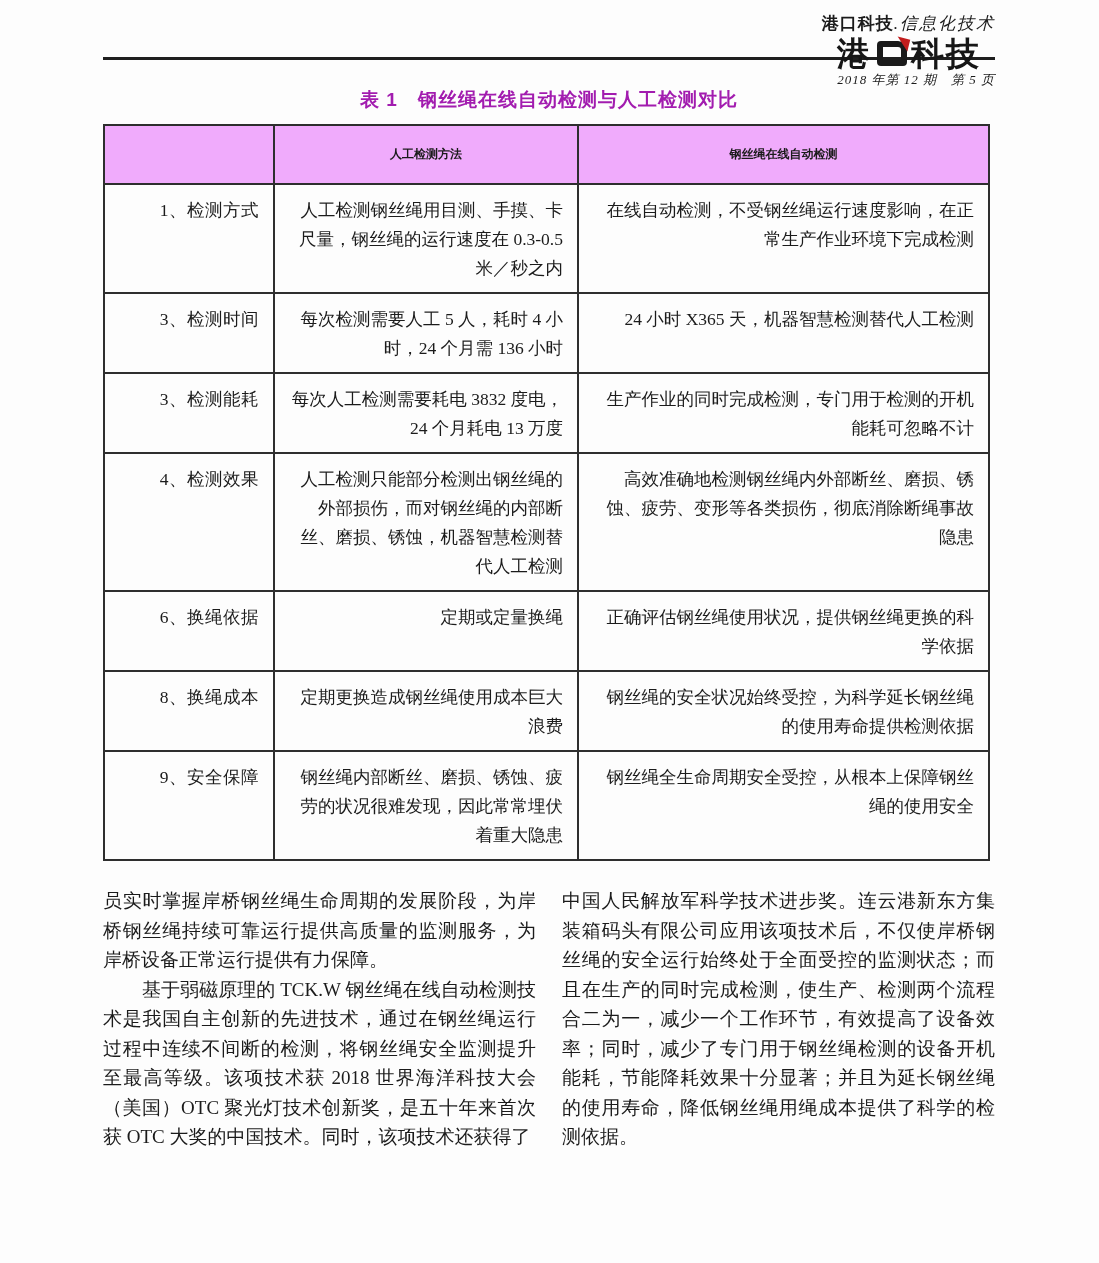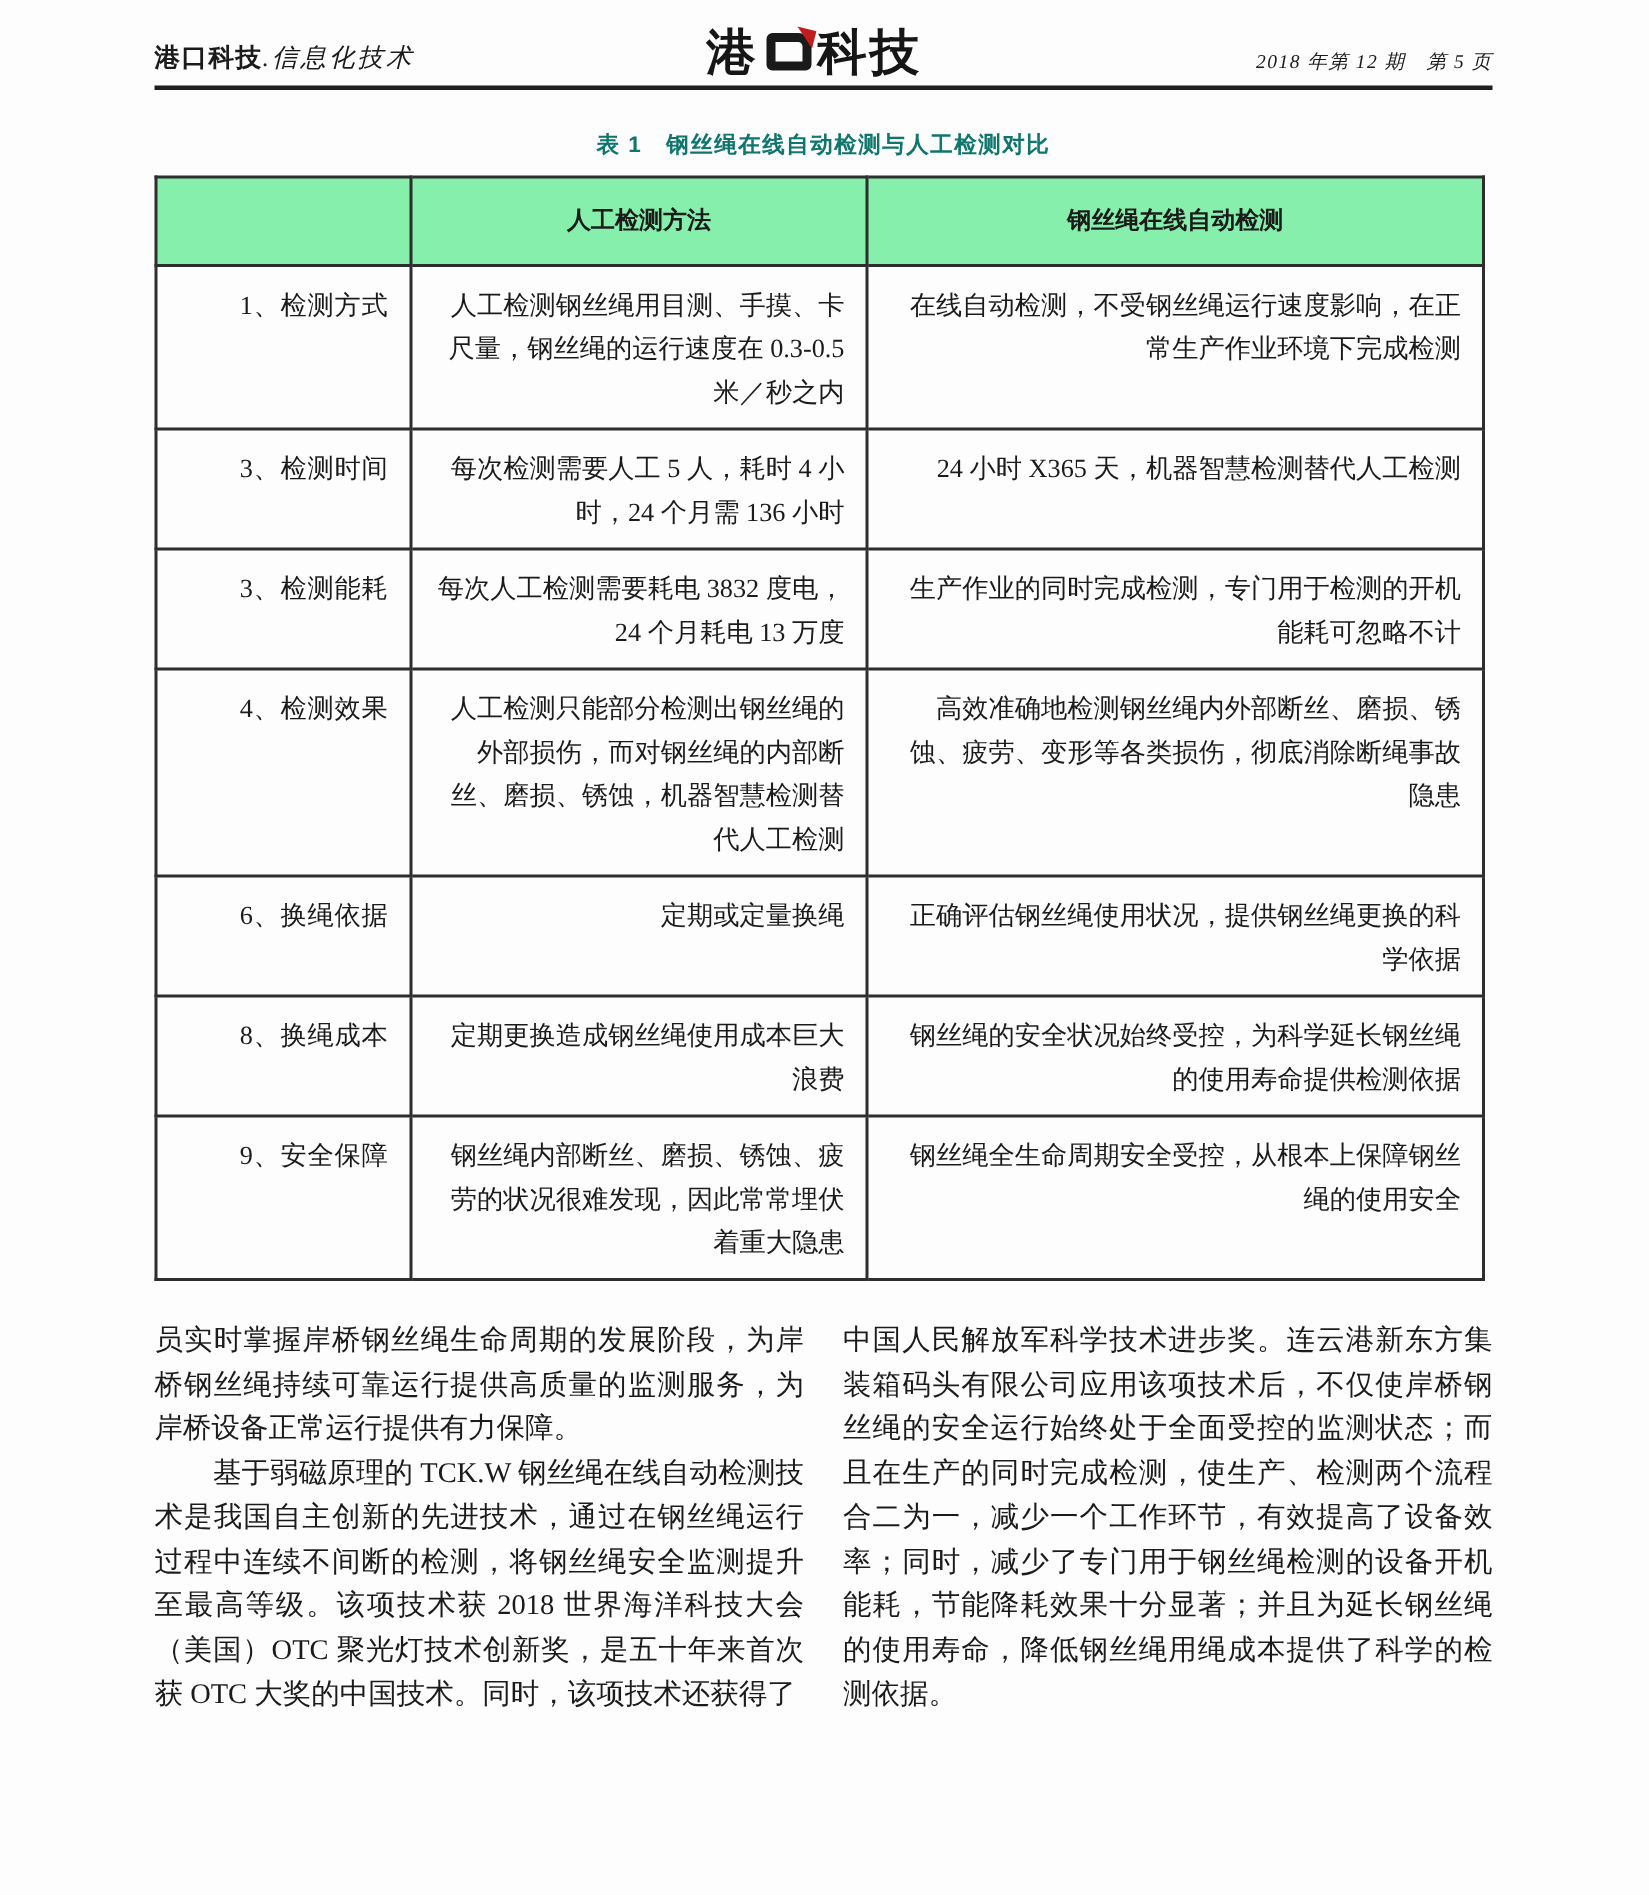--- a/index.html
+++ b/index.html
@@ -9,21 +9,21 @@
     font-family:"Liberation Serif","DejaVu Serif",serif;
     color:#1b1b1b;
     overflow:hidden;
   }
   .page { padding:12px 104px 0 103px; }
 
   
   .masthead {
     display:flex; justify-content:space-between; align-items:flex-end;
     border-bottom:3px solid #1f1f1f;
-    padding-bottom:5px; height:48px;
+    padding-bottom:5px; height:48px;flex-direction:column;
   }
   .mast-left { font-size:17px; letter-spacing:1px; padding-bottom:2px; white-space:nowrap; }
   .mast-left .bold { font-family:"Liberation Sans","DejaVu Sans",sans-serif; font-weight:bold; }
   .mast-left .kai { font-style:italic; letter-spacing:2px; }
   .logo {
     display:flex; align-items:center;
     font-family:"Liberation Sans","DejaVu Sans",sans-serif;
     font-weight:bold; font-size:33px; line-height:34px; letter-spacing:2px;
     color:#161616; transform:translateX(-14px);
   }
@@ -36,38 +36,38 @@
     position:absolute; top:-9px; right:-8px;
     width:0; height:0;
     border-left:13px solid transparent;
     border-top:12px solid #c21d1d;
     transform:rotate(14deg);
   }
   .mast-right { font-size:13px; letter-spacing:1px; padding-bottom:2px; white-space:nowrap;font-style:italic; }
 
   
   .table-title {
-    text-align:center; font-weight:bold; font-size:15px;
+    text-align:center; font-weight:bold; font-size:19px;
     font-family:"Liberation Sans","DejaVu Sans",sans-serif;
-    margin:27px 0 11px; letter-spacing:1px; color:#0f766e;
+    margin:27px 0 11px; letter-spacing:1px; color:#a21caf;
   }
   table { width:885px; border-collapse:collapse; table-layout:fixed; }
   col.c1 { width:170px; } col.c2 { width:304px; } col.c3 { width:411px; }
   th, td {
     border:2px solid #2e2e2e;
     vertical-align:top;
     padding:11px 14px 9px 14px;
     font-size:17.5px; line-height:29px;
     text-align:right; font-weight:normal;
   }
   thead th {
-    background:#86efac; height:59px;
+    background:#f0abfc; height:59px;
     text-align:center; vertical-align:middle;
     font-family:"Liberation Sans","DejaVu Sans",sans-serif;
-    font-weight:bold; font-size:16px; padding:4px;
+    font-weight:bold; font-size:12px; padding:4px;
   }
   td.rowlabel { padding-left:11px; letter-spacing:0.5px; }
 
   
   .columns {
     display:flex; gap:26px; margin-top:25px;
     font-size:19px; line-height:29.5px;
     text-align:justify;
   }
   .colL, .colR { width:433px; }

